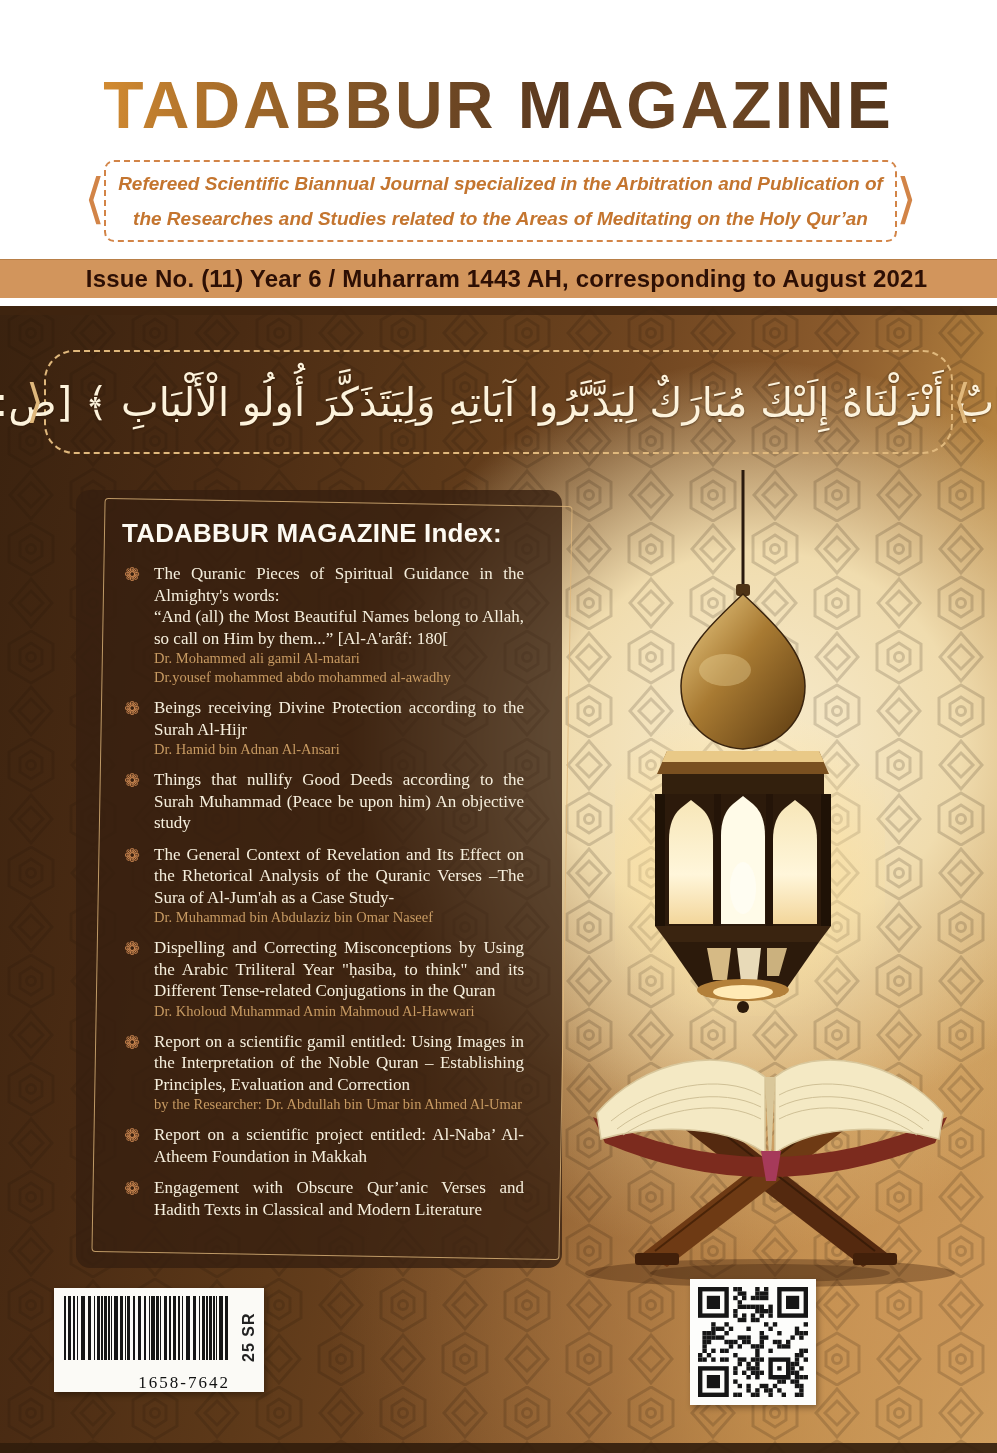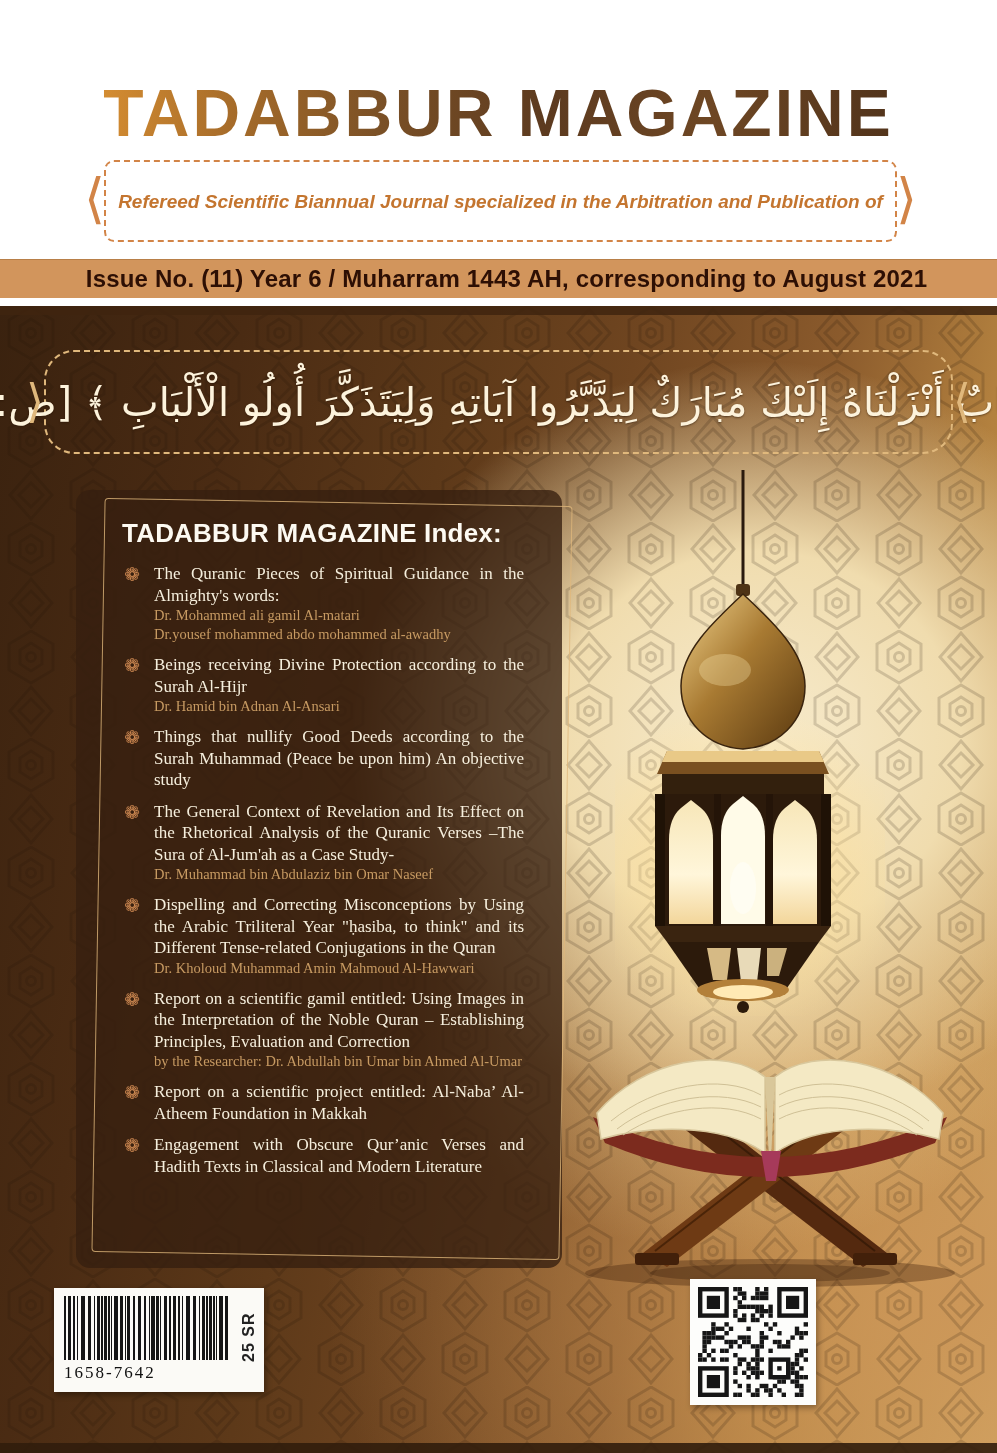--- a/index.html
+++ b/index.html
@@ -1,20 +1,20 @@
 <!DOCTYPE html>
 <html lang="en"><head>
 <meta charset="utf-8">
 <style>
   html,body{margin:0;padding:0;background:#ffffff;}
   .page{position:relative;width:997px;height:1453px;overflow:hidden;background:#ffffff;
         font-family:"Liberation Sans",sans-serif;}
 
   
-  .mag-title{position:absolute;top:64px;left:0;right:0;margin:16px;text-align:center;
+  .mag-title{position:absolute;top:64px;left:0;right:0;margin:8px;text-align:center;
     font-size:66px;font-weight:700;letter-spacing:3px;line-height:1;
     background:linear-gradient(94deg,#e8a83e 0%,#d18a31 10%,#a86d2a 22%,#7a5026 38%,#5c3a1f 55%,#6e4724 72%,#55361c 88%,#4c2f18 100%);
     -webkit-background-clip:text;background-clip:text;color:transparent;}
   .subtitle-box{position:absolute;left:104px;width:789px;top:160px;height:78px;
     border:2px dashed #d28447;border-radius:10px;display:flex;flex-direction:column;
     justify-content:center;align-items:center;gap:2px;}
   .subtitle-box p{margin:0;font-size:19px;font-weight:700;font-style:italic;
     color:#c4752f;line-height:33px;white-space:nowrap;}
   .side-cusp{position:absolute;top:50%;transform:translateY(-54%);font-size:54px;
     color:#d28447;line-height:1;font-family:"DejaVu Sans",sans-serif;}
@@ -68,40 +68,41 @@
 
   
   .lantern{position:absolute;left:615px;top:150px;z-index:4;}
   .quran{position:absolute;left:535px;top:695px;z-index:4;}
 
   
   .barcode{position:absolute;left:54px;top:982px;width:210px;height:104px;background:#fbfaf6;
     z-index:5;box-shadow:2px 3px 6px rgba(20,10,2,.45);box-sizing:border-box;padding:8px 34px 4px 10px;}
   .bars{height:64px;display:flex;align-items:stretch;overflow:hidden;}
   .bars div{background:#151515;height:100%;}
-  .barcode-number{margin:3px 0 0;text-align:left;font-family:"Liberation Serif",serif;
+  .barcode-number{margin:13px 0 0;text-align:right;font-family:"Liberation Serif",serif;
     font-size:17px;letter-spacing:2px;color:#111;}
   .price-label{position:absolute;right:6px;top:10px;height:64px;display:flex;align-items:center;
     writing-mode:vertical-rl;transform:rotate(180deg);font-size:16px;font-weight:700;color:#222;
     letter-spacing:1px;}
 
   
   .qr{position:absolute;left:690px;top:973px;width:126px;height:126px;background:#fdfdfb;z-index:5;
     box-shadow:2px 3px 6px rgba(20,10,2,.35);display:flex;align-items:center;justify-content:center;}
 </style>
 </head>
 <body>
 
 <div class="page">
 
   <h1 class="mag-title">TADABBUR MAGAZINE</h1>
 
   <div class="subtitle-box">
     <span class="side-cusp cusp-left">⟨</span>
     <p>Refereed Scientific Biannual Journal specialized in the Arbitration and Publication of</p>
+    <p>the Researches and Studies related to the Areas of Meditating on the Holy Qur’an</p>
     <span class="side-cusp cusp-right">⟩</span>
   </div>
 
   <div class="issue-bar">
     <span>Issue No. (11) Year 6 / Muharram 1443 AH, corresponding to August 2021</span>
   </div>
 
   <div class="artwork">
 
     <svg class="pattern-layer" width="997" height="1147">
@@ -160,20 +161,21 @@
     </div>
 
     <div class="index-outline"></div>
     <div class="index-panel">
       <h2 class="index-heading">TADABBUR MAGAZINE Index:</h2>
       <div>
           <div class="index-item">
             <span class="bullet">❁</span>
             <div class="item-text">
               <p class="item-title">The Quranic Pieces of Spiritual Guidance in the Almighty's words:</p>
+              <p class="item-quote">“And (all) the Most Beautiful Names belong to Allah, so call on Him by them...” [Al-A'arâf: 180[</p>
               <p class="item-author">Dr. Mohammed ali gamil Al-matari</p>
               <p class="item-author">Dr.yousef mohammed abdo mohammed al-awadhy</p>
             </div>
           </div>
           <div class="index-item">
             <span class="bullet">❁</span>
             <div class="item-text">
               <p class="item-title">Beings receiving Divine Protection according to the Surah Al-Hijr</p>
               <p class="item-author">Dr. Hamid bin Adnan Al-Ansari</p>
             </div>

